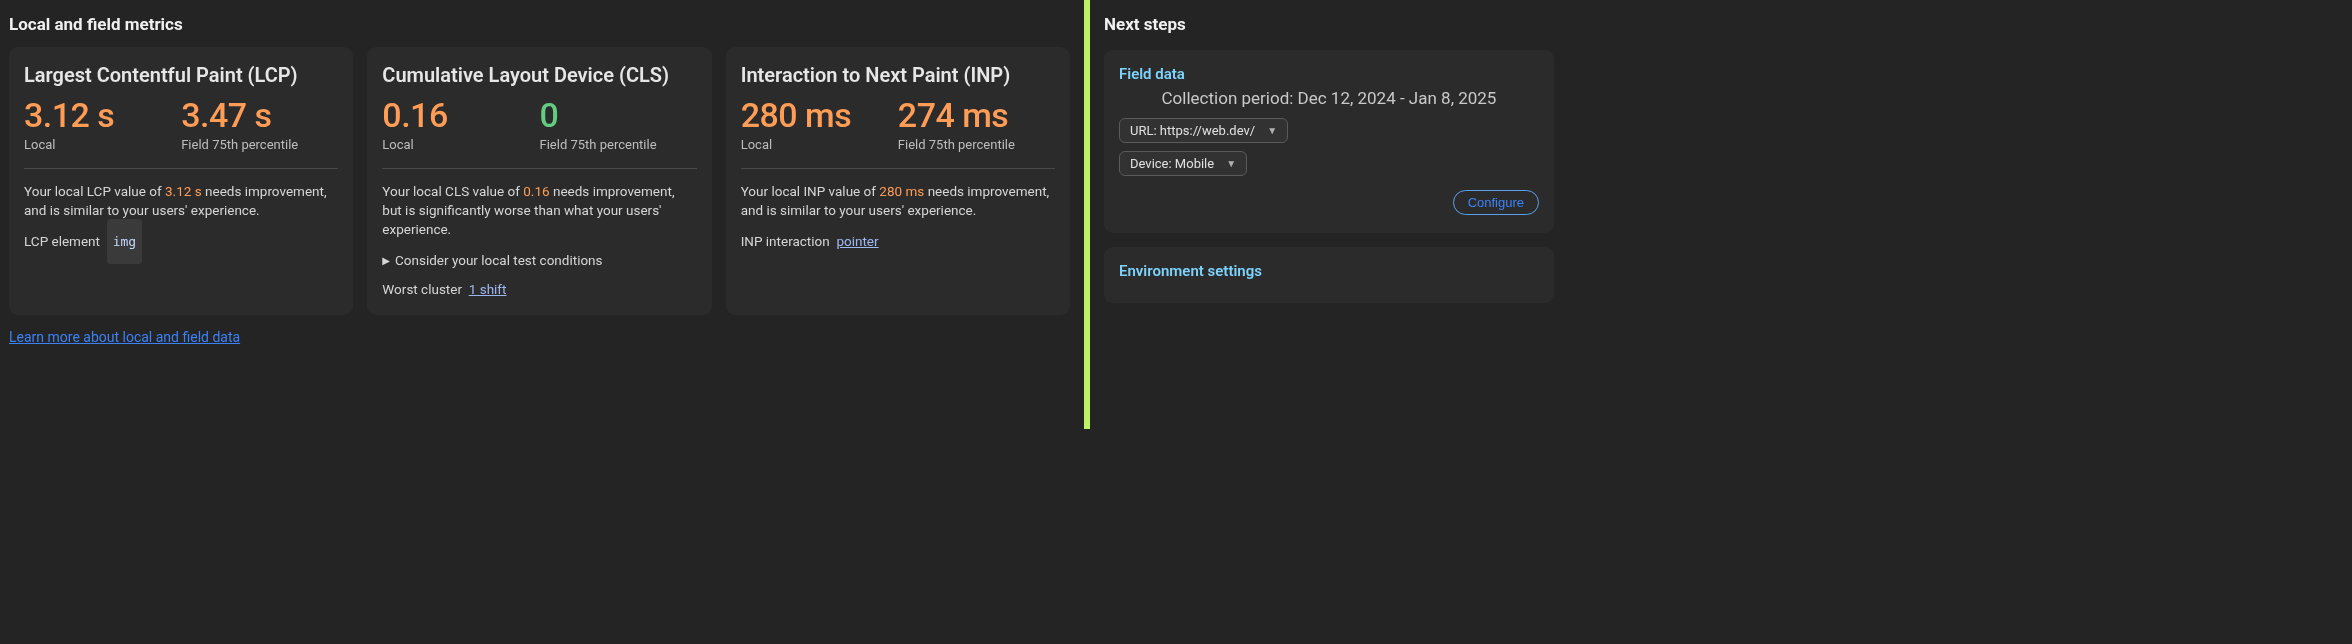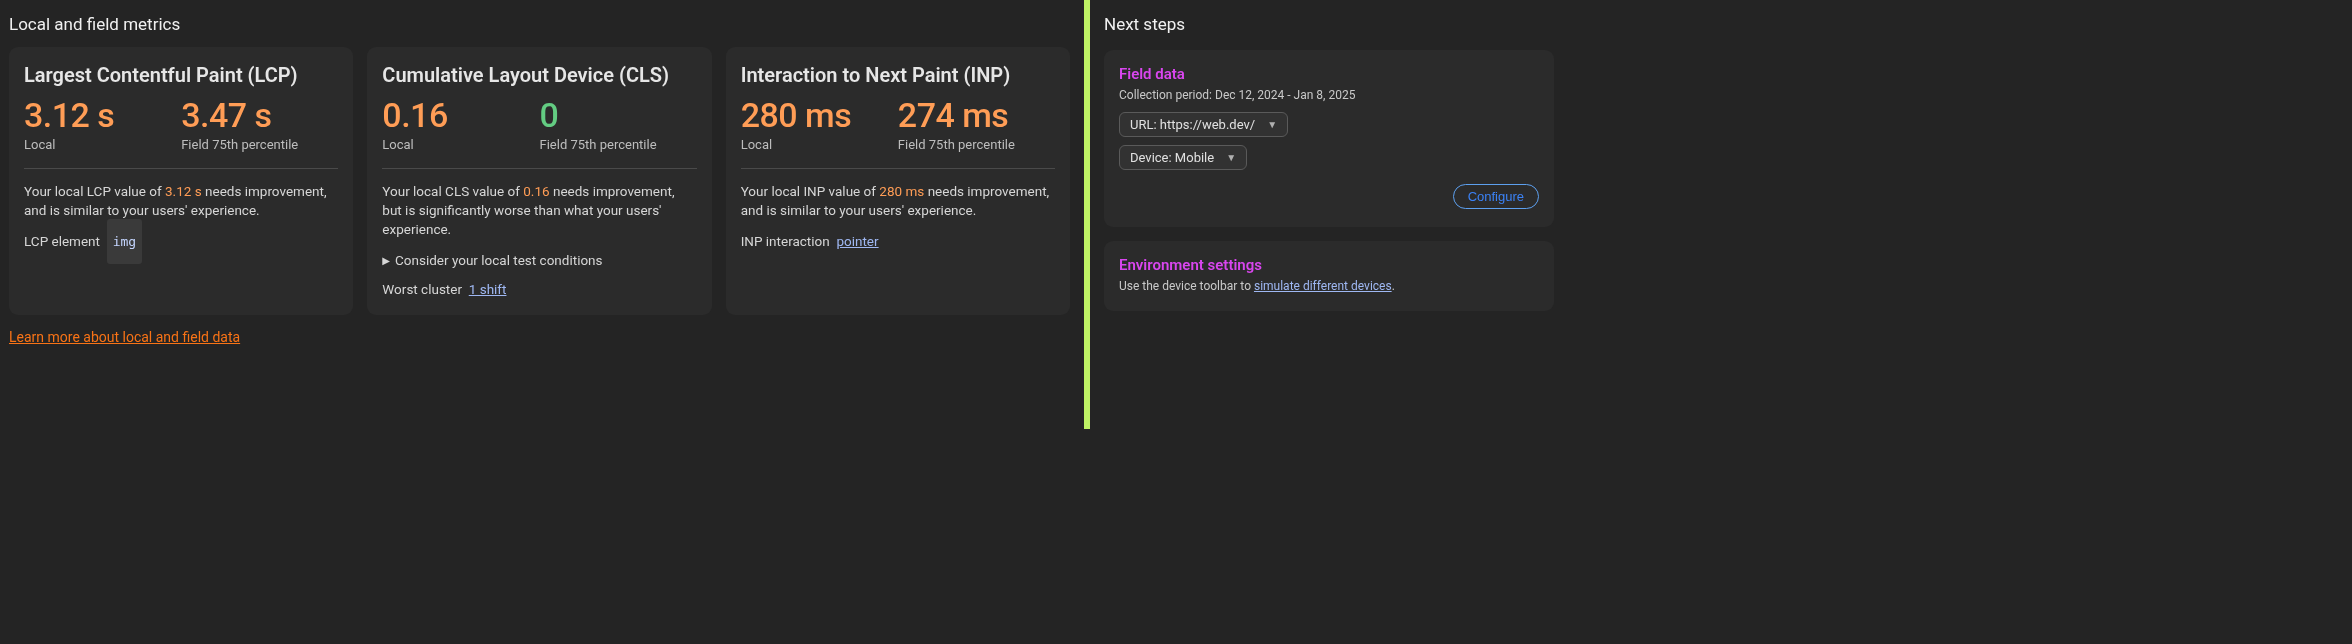--- a/index.html
+++ b/index.html
@@ -1,20 +1,20 @@
 <!DOCTYPE html>
 <html><head>
 <meta charset="utf-8">
 <style>
   * { box-sizing: border-box; margin: 0; padding: 0; }
   html, body { background: #242424; color: #e0e0e0; font-family: -apple-system, BlinkMacSystemFont, "Segoe UI", Roboto, Helvetica, Arial, sans-serif; font-size: 14px; }
   .page { display: flex; width: 1568px; height: 429px; }
   .main-col { flex: 1; padding: 14px 14px 0 9px; overflow: hidden; }
   .side-col { width: 484px; border-left: 6px solid #bef264; padding: 14px 14px 0 14px; }
-  h2.section-title { font-size: 17px; font-weight: 400; color: #f0f0f0; margin-bottom: 13px; }
+  h2.section-title { font-size: 17px; font-weight: 700; color: #f0f0f0; margin-bottom: 13px; }
   .side-col h2.section-title { margin-bottom: 16px; }
   .cards { display: flex; gap: 14px; }
   .card {
     background: #2b2b2b;
     border-radius: 9px;
     padding: 15px 15px 18px 15px;
     flex: 1;
     min-width: 0;
   }
   .card-title { font-size: 20px; font-weight: 600; color: #e6e6e6; line-height: 1.35; margin-bottom: 6px; }
@@ -36,31 +36,31 @@
     border-radius: 3px;
     font-family: ui-monospace, Menlo, Consolas, monospace;
     font-size: 13px;
     text-align: center;
   }
   details.expander { margin-top: 13px; font-size: 13.5px; color: #d6d6d6; }
   details.expander summary { cursor: pointer; list-style: none; display: flex; align-items: center; gap: 5px; }
   details.expander summary::-webkit-details-marker { display: none; }
   .tri { font-size: 10px; }
   .learn-more { margin-top: 14px; }
-  .learn-more a { color: #f97316; font-size: 14px; }
+  .learn-more a { color: #3b82f6; font-size: 14px; }
 
   
   .side-block {
     background: #2b2b2b;
     border-radius: 9px;
     padding: 15px 15px 18px 15px;
     margin-bottom: 14px;
   }
-  .side-block-title { font-size: 15px; font-weight: 600; color: #d946ef; margin-bottom: 5px; }
-  .side-desc { font-size: 12px; color: #c9c9c9; margin-bottom: 10px; }
+  .side-block-title { font-size: 15px; font-weight: 600; color: #7dd3fc; margin-bottom: 5px; }
+  .side-desc { font-size: 17px; color: #c9c9c9; margin-bottom: 10px; text-align: center; }
   .select {
     display: inline-flex;
     align-items: center;
     gap: 12px;
     background: #323232;
     border: 1px solid #5a5a5a;
     border-radius: 6px;
     padding: 4px 10px 4px 10px;
     font-size: 13px;
     color: #e0e0e0;
@@ -188,19 +188,16 @@
         <div class="select">
           <span>Device: Mobile</span>
           <span class="chev">▼</span>
         </div>
       </div>
       <button class="btn-configure">Configure</button>
     </div>
 
     <div class="side-block">
       <div class="side-block-title">Environment settings</div>
-      <div class="side-desc" style="margin-bottom:0">
-        <span>Use the device toolbar to </span><span class="link">simulate different devices</span><span>.</span>
-      </div>
     </div>
   </div>
 
 </div>
 
 </body></html>

